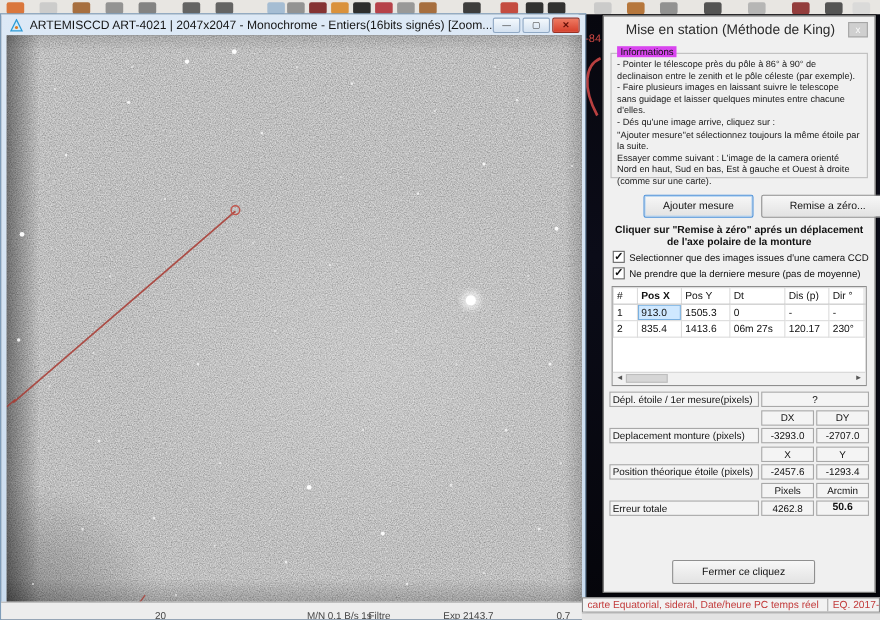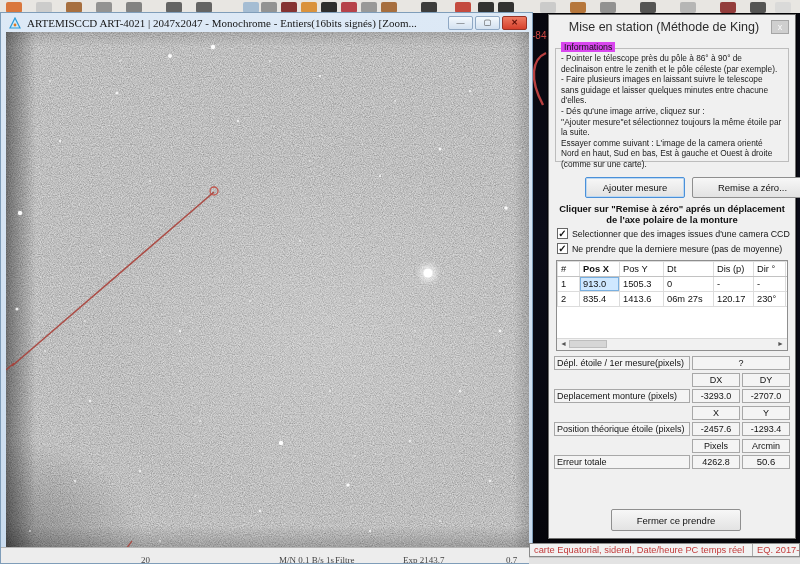--- a/index.html
+++ b/index.html
@@ -12,21 +12,21 @@
   .blob{position:absolute;top:2px;width:16px;height:11px;border-radius:2px;opacity:.9;}
 
   
   .dark-bg{position:absolute;left:526px;top:13px;width:274px;height:551px;
     background:linear-gradient(180deg,#07070e 0%,#0b0c18 40%,#05050a 100%);}
   .chart-label{position:absolute;left:6px;top:17px;color:#cc4742;font-size:10px;}
   .chart-arc{position:absolute;left:0;top:36px;}
 
   
   .ccd-window{position:absolute;left:0;top:12px;width:533px;height:552px;
-    background:linear-gradient(180deg,#dde9f6,#c9dbee);border:1px solid #7f9db9;box-sizing:border-box;font-family:Liberation Serif, serif;}
+    background:linear-gradient(180deg,#dde9f6,#c9dbee);border:1px solid #7f9db9;box-sizing:border-box;}
   .titlebar{position:absolute;left:0;top:0;right:0;height:19px;display:flex;align-items:center;}
   .app-icon{margin-left:8px;flex:0 0 auto;}
   .title{margin-left:6px;font-size:11px;color:#151515;white-space:nowrap;overflow:hidden;flex:1;}
   .winbtns{display:flex;gap:2px;margin-right:5px;}
   .wbtn{width:25px;height:14px;border:1px solid #8fa8c4;border-radius:2px;box-sizing:border-box;
     background:linear-gradient(180deg,#f4f9fd,#d3e1f0);font-size:8px;line-height:12px;text-align:center;color:#333;}
   .wbtn.close{background:linear-gradient(180deg,#ee7a62,#d6402c);border-color:#973125;color:#5f0d06;font-weight:bold;}
   .client{position:absolute;left:5px;top:19px;width:523px;height:518px;background:#7d7d7d;overflow:hidden;}
   .client svg{position:absolute;left:0;top:0;}
   .shade{position:absolute;left:0;top:0;width:100%;height:100%;
@@ -73,21 +73,21 @@
   .arr.l{left:3px;} .arr.r{right:3px;}
   .thumb{position:absolute;left:12px;top:1px;width:38px;height:8px;background:#d6d6d6;border:1px solid #bdbdbd;box-sizing:border-box;}
   .p-grid{position:absolute;top:341px;left:5px;right:5px;}
   .grow{display:flex;gap:2px;margin-bottom:2.5px;}
   .gcell{background:#f4f4f4;border:1px solid #a8a8a8;box-sizing:border-box;height:14px;
     font-size:9px;line-height:12px;overflow:hidden;white-space:nowrap;}
   .glabel{width:136px;padding-left:2px;}
   .gval{width:48px;text-align:center;}
   .gspan{width:98px;text-align:center;}
   .ghide{visibility:hidden;}
-  .gbold{font-weight:normal;font-size:9.5px;}
+  .gbold{font-weight:bold;font-size:9.5px;}
   .p-ok{position:absolute;top:459px;left:5px;right:5px;height:29px;border:1px solid #9a9a9a;box-sizing:border-box;
     text-align:center;font-weight:bold;font-size:11px;padding-top:8px;}
   .p-fermer{position:absolute;top:494px;left:62px;width:130px;height:22px;
     background:linear-gradient(180deg,#f7f7f7,#e3e3e3);border:1px solid #8f8f8f;border-radius:2px;
     font-family:"Liberation Sans",sans-serif;font-size:9.5px;color:#111;}
 
   
   .status-bar{position:absolute;left:529px;top:543px;width:271px;height:14px;background:#f2f2f2;
     border:1px solid #8a8a8a;box-sizing:border-box;display:flex;overflow:hidden;}
   .sb-cell{font-size:9.3px;line-height:12px;color:#c23b3b;padding-left:4px;white-space:nowrap;overflow:hidden;}
@@ -348,21 +348,21 @@
           <div class="gcell gval">Pixels</div>
           <div class="gcell gval">Arcmin</div>
         </div>
         <div class="grow">
           <div class="gcell glabel">Erreur totale</div>
           <div class="gcell gval">4262.8</div>
           <div class="gcell gval gbold">50.6</div>
         </div>
       </div>
 
-    <button class="p-fermer">Fermer ce prendre</button>
+    <button class="p-fermer">Fermer ce cliquez</button>
   </div>
 
   <div class="status-bar">
     <div class="sb-cell left">carte Equatorial, sideral, Date/heure PC temps réel</div>
     <div class="sb-cell right">EQ. 2017-</div>
   </div>
   <div class="bottom-strip"></div>
 
 </div>
 

